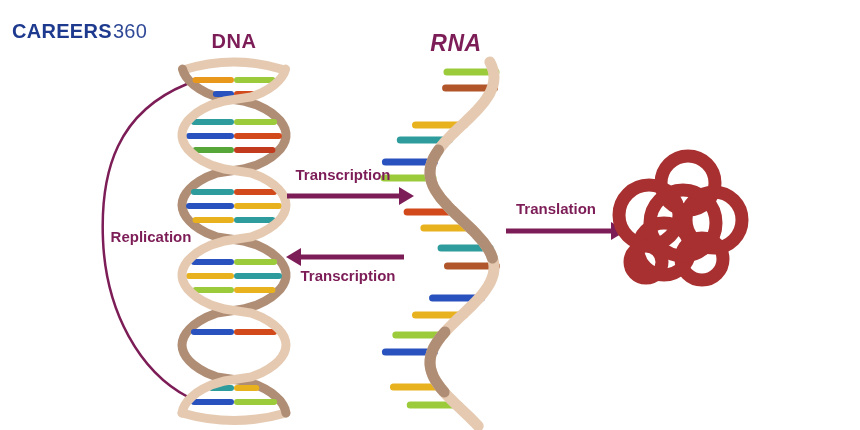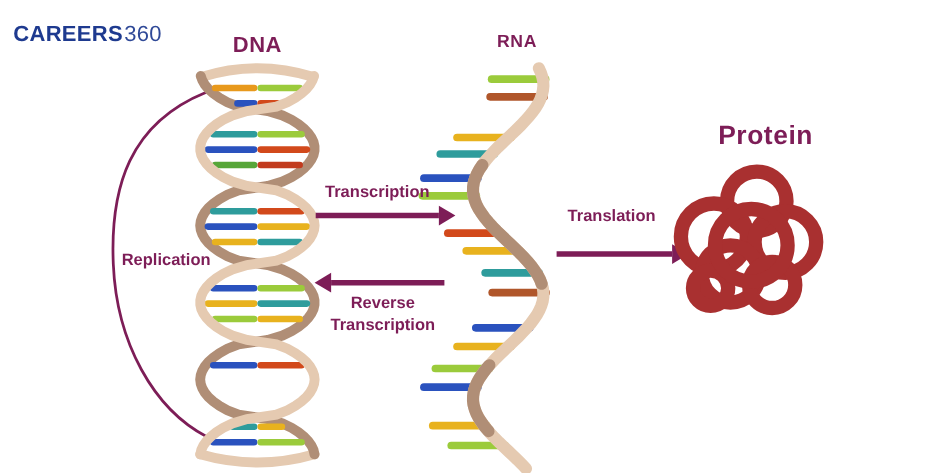--- a/index.html
+++ b/index.html
@@ -14,24 +14,24 @@
   #art{position:absolute;left:0;top:0;}
   .lbl{position:absolute;color:var(--accent);white-space:nowrap;}
   .heading{font-weight:bold;letter-spacing:.5px;transform:translateX(-50%);}
   .proc{font-size:15px;font-weight:bold;transform:translateX(-50%);}
   #logo{position:absolute;left:12px;top:7px;font-size:20px;letter-spacing:.3px;color:var(--navy);margin-top:13px;}
   #logo .brand{font-weight:bold;}
   #logo .suffix{font-weight:normal;opacity:.92;margin-left:1px;}
   .accent-stroke{stroke:var(--accent);}
   .accent-fill{fill:var(--accent);}
   #dna-label{left:234px;top:30px;font-size:20px;}
-  #rna-label{left:470px;top:30px;font-size:16px;}
+  #rna-label{left:456px;top:30px;font-size:23px;font-style:italic;}
   #protein-label{left:696px;top:110px;font-size:24px;}
   #transcription-label{left:343px;top:166px;}
-  #translation-label{left:556px;top:188px;}
+  #translation-label{left:556px;top:200px;}
   #replication-label{left:151px;top:228px;text-align:right;}
   #reverse-label{left:348px;top:266px;text-align:center;line-height:20px;transform:translateX(-50%);font-size:15px;font-weight:bold;}
 </style>
 </head>
 <body>
 
 <div id="stage">
 
   <div id="logo">
     <span class="brand">CAREERS</span><span class="suffix">360</span>
@@ -112,23 +112,21 @@
         <circle cx="714" cy="220" r="28" fill="none" stroke="#a93030" stroke-width="13"></circle>
         <circle cx="664" cy="249" r="26" fill="none" stroke="#a93030" stroke-width="13"></circle>
         <circle cx="702" cy="259" r="21" fill="none" stroke="#a93030" stroke-width="13"></circle>
         <circle cx="646" cy="262" r="16" fill="none" stroke="#a93030" stroke-width="13"></circle>
         <circle cx="683" cy="223" r="33" fill="none" stroke="#a93030" stroke-width="13"></circle>
       </g>
   </svg>
 
   <div class="lbl heading" id="dna-label">DNA</div>
   <div class="lbl heading" id="rna-label">RNA</div>
-  <div class="lbl heading" id="protein-label">Protein</div>
 
   <div class="lbl proc" id="transcription-label">Transcription</div>
   <div class="lbl proc" id="translation-label">Translation</div>
   <div class="lbl proc" id="replication-label">Replication</div>
   <div class="lbl" id="reverse-label">
-    <div>Reverse</div>
     <div>Transcription</div>
   </div>
 
 </div>
 
 </body></html>

